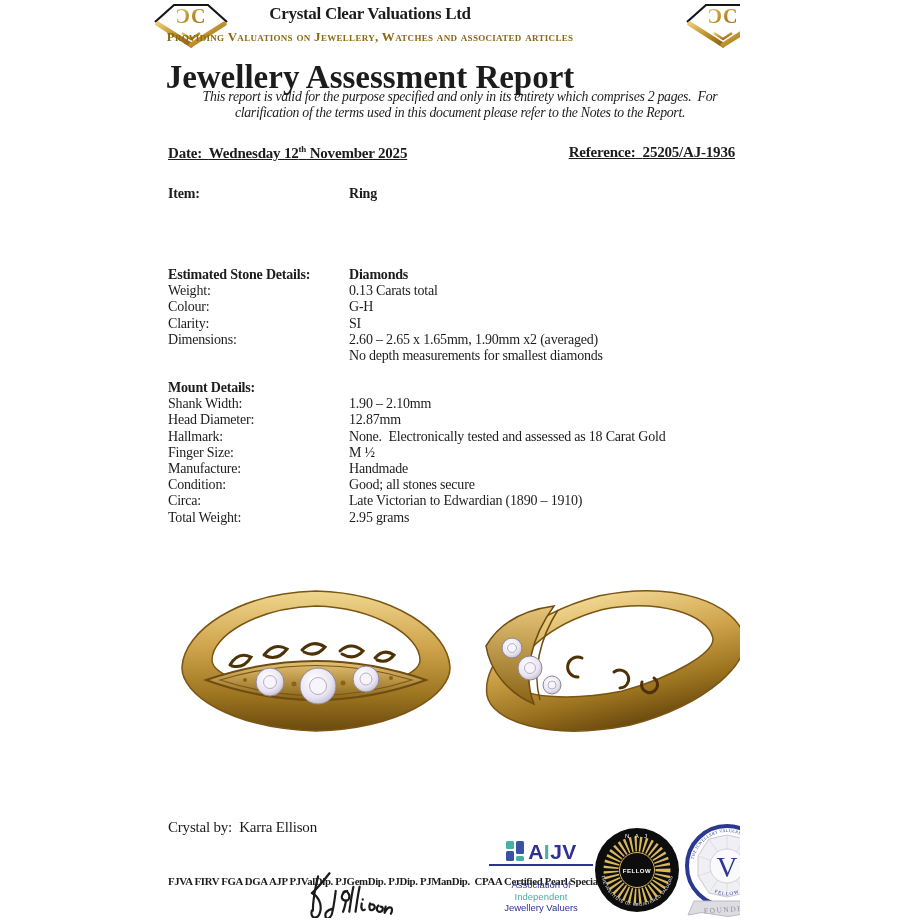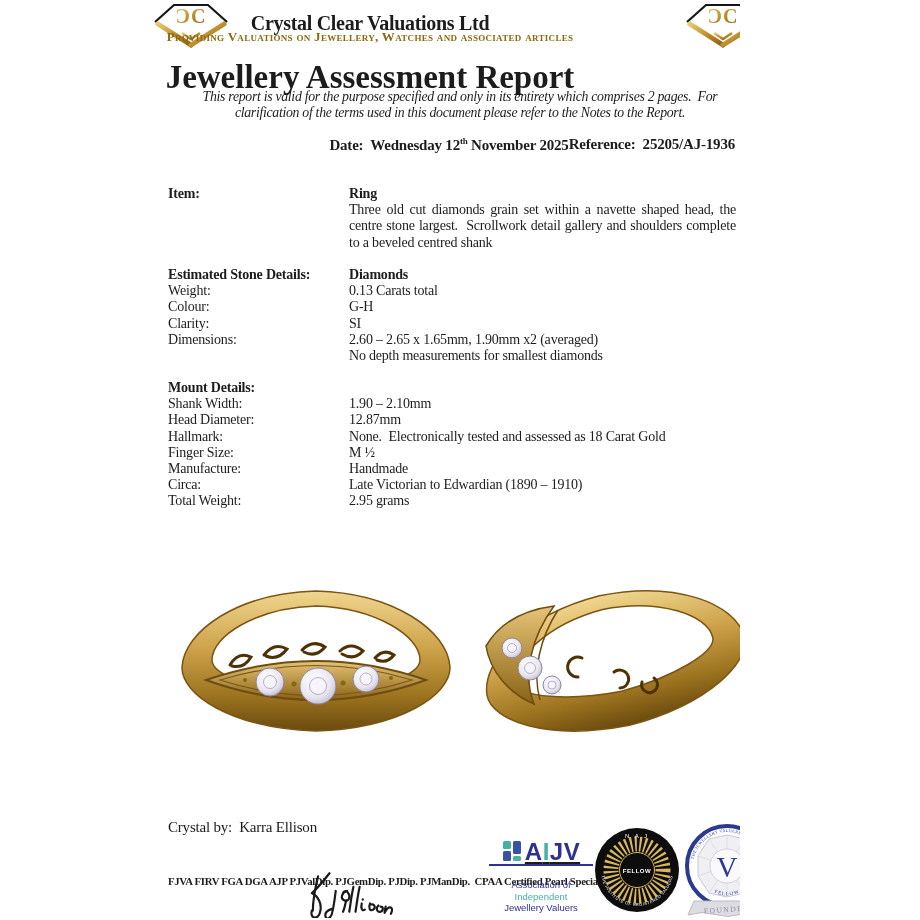--- a/index.html
+++ b/index.html
@@ -1,34 +1,34 @@
 <!DOCTYPE html>
 <html><head>
 <meta charset="utf-8">
 <style>
   html,body { margin:0; padding:0; background:#ffffff; }
   .page { position:relative; width:740px; height:920px; background:#ffffff;
           font-family:"Liberation Serif", serif; color:#1c1c1c; overflow:hidden; }
 
   .center { position:absolute; left:0; right:0; text-align:center; }
-  .company  { top:12px;  font-size:20px; font-weight:bold; letter-spacing:-0.3px; }
+  .company  { top:4px;  font-size:17px; font-weight:bold; letter-spacing:-0.3px; }
   .tagline  { top:29px; font-size:13px; font-weight:bold; color:#8a6a10;
               font-variant:small-caps; letter-spacing:0.3px; }
   .doc-title{ top:59px; font-size:33px; font-weight:bold; }
   .note { position:absolute; top:89px; left:170px; width:580px; font-style:italic;
           font-size:13.8px; line-height:16.4px; letter-spacing:-0.3px;
           text-align:center; white-space:pre-wrap; }
 
   .logo-cc { position:absolute; top:0; }
   .logo-cc.left  { left:152px; }
   .logo-cc.right { left:684px; }
 
-  .date-row { position:absolute; top:136px; left:168px; width:567px;
-              display:flex; justify-content:flex-end;
-              font-weight:bold; font-size:15px; letter-spacing:-0.2px; }
+  .date-row { position:absolute; top:144px; left:168px; width:567px;
+              display:flex; justify-content:space-between;
+              font-weight:bold; font-size:15px; letter-spacing:-0.2px;text-decoration:underline; }
   .date-row sup { font-size:9px; }
   .sp { white-space:pre; }
 
   .block { position:absolute; left:168px; width:570px; font-size:14px;
            line-height:16.2px; letter-spacing:-0.2px; }
   .item-block  { top:186px; }
   .stone-block { top:267px; }
   .mount-block { top:380px; }
   .row { display:flex; align-items:flex-end; }
   .lbl { width:181px; flex:none; white-space:pre-wrap; }
@@ -43,21 +43,21 @@
   .assessed { position:absolute; top:783px; left:168px; white-space:pre-wrap; }
   .assessed .l1 { font-size:15px; letter-spacing:-0.2px; }
   .assessed .l2 { font-size:10.8px; font-weight:bold; letter-spacing:-0.35px; margin-top:3px; }
 
   .signature { position:absolute; left:303px; top:866px; }
 
   .aijv { position:absolute; left:489px; top:840px; width:104px; text-align:center;
           font-family:"Liberation Sans", sans-serif; }
   .aijv-row { display:flex; align-items:flex-end; justify-content:center; gap:3px;
               border-bottom:2.5px solid #2e3192; padding-bottom:2px; }
-  .aijv-letters { font-size:24px; font-weight:bold; line-height:21px; letter-spacing:0.5px;text-decoration:underline; }
+  .aijv-letters { font-size:21px; font-weight:bold; line-height:21px; letter-spacing:0.5px; }
   .navy { color:#2e3192; }
   .teal { color:#45b0a3; }
   .aijv-lines { margin-top:13px; font-size:9.5px; line-height:11.5px; }
 
   .badge { position:absolute; }
   .badge.naj { left:594px; top:826px; }
   .badge.jva { left:682px; top:824px; }
 </style>
 </head>
 <body>
@@ -116,24 +116,20 @@
     <div>
       <span class="sp">Reference:</span><span class="sp">  </span><span>25205/AJ-1936</span>
     </div>
   </div>
 
   <div class="block item-block">
     <div class="row">
       <div class="lbl b">Item:</div>
       <div class="val b">Ring</div>
     </div>
-    <div class="row">
-      <div class="lbl"></div>
-      <div class="val justify">Three old cut diamonds grain set within a navette shaped head, the centre stone largest.  Scrollwork detail gallery and shoulders complete to a beveled centred shank</div>
-    </div>
   </div>
 
   <div class="block stone-block">
     <div class="row">
       <div class="lbl b">Estimated Stone Details:</div>
       <div class="val b">Diamonds</div>
     </div>
     <div class="row">
       <div class="lbl">Weight:</div>
       <div class="val">0.13 Carats total</div>
@@ -173,20 +169,24 @@
       <div class="lbl">Hallmark:</div>
       <div class="val">None.  Electronically tested and assessed as 18 Carat Gold</div>
     </div>
     <div class="row">
       <div class="lbl">Finger Size:</div>
       <div class="val">M ½</div>
     </div>
     <div class="row">
       <div class="lbl">Manufacture:</div>
       <div class="val">Handmade</div>
+    </div>
+    <div class="row">
+      <div class="lbl">Condition:</div>
+      <div class="val">Good; all stones secure</div>
     </div>
     <div class="row">
       <div class="lbl">Circa:</div>
       <div class="val">Late Victorian to Edwardian (1890 – 1910)</div>
     </div>
     <div class="row">
       <div class="lbl">Total Weight:</div>
       <div class="val">2.95 grams</div>
     </div>
   </div>

